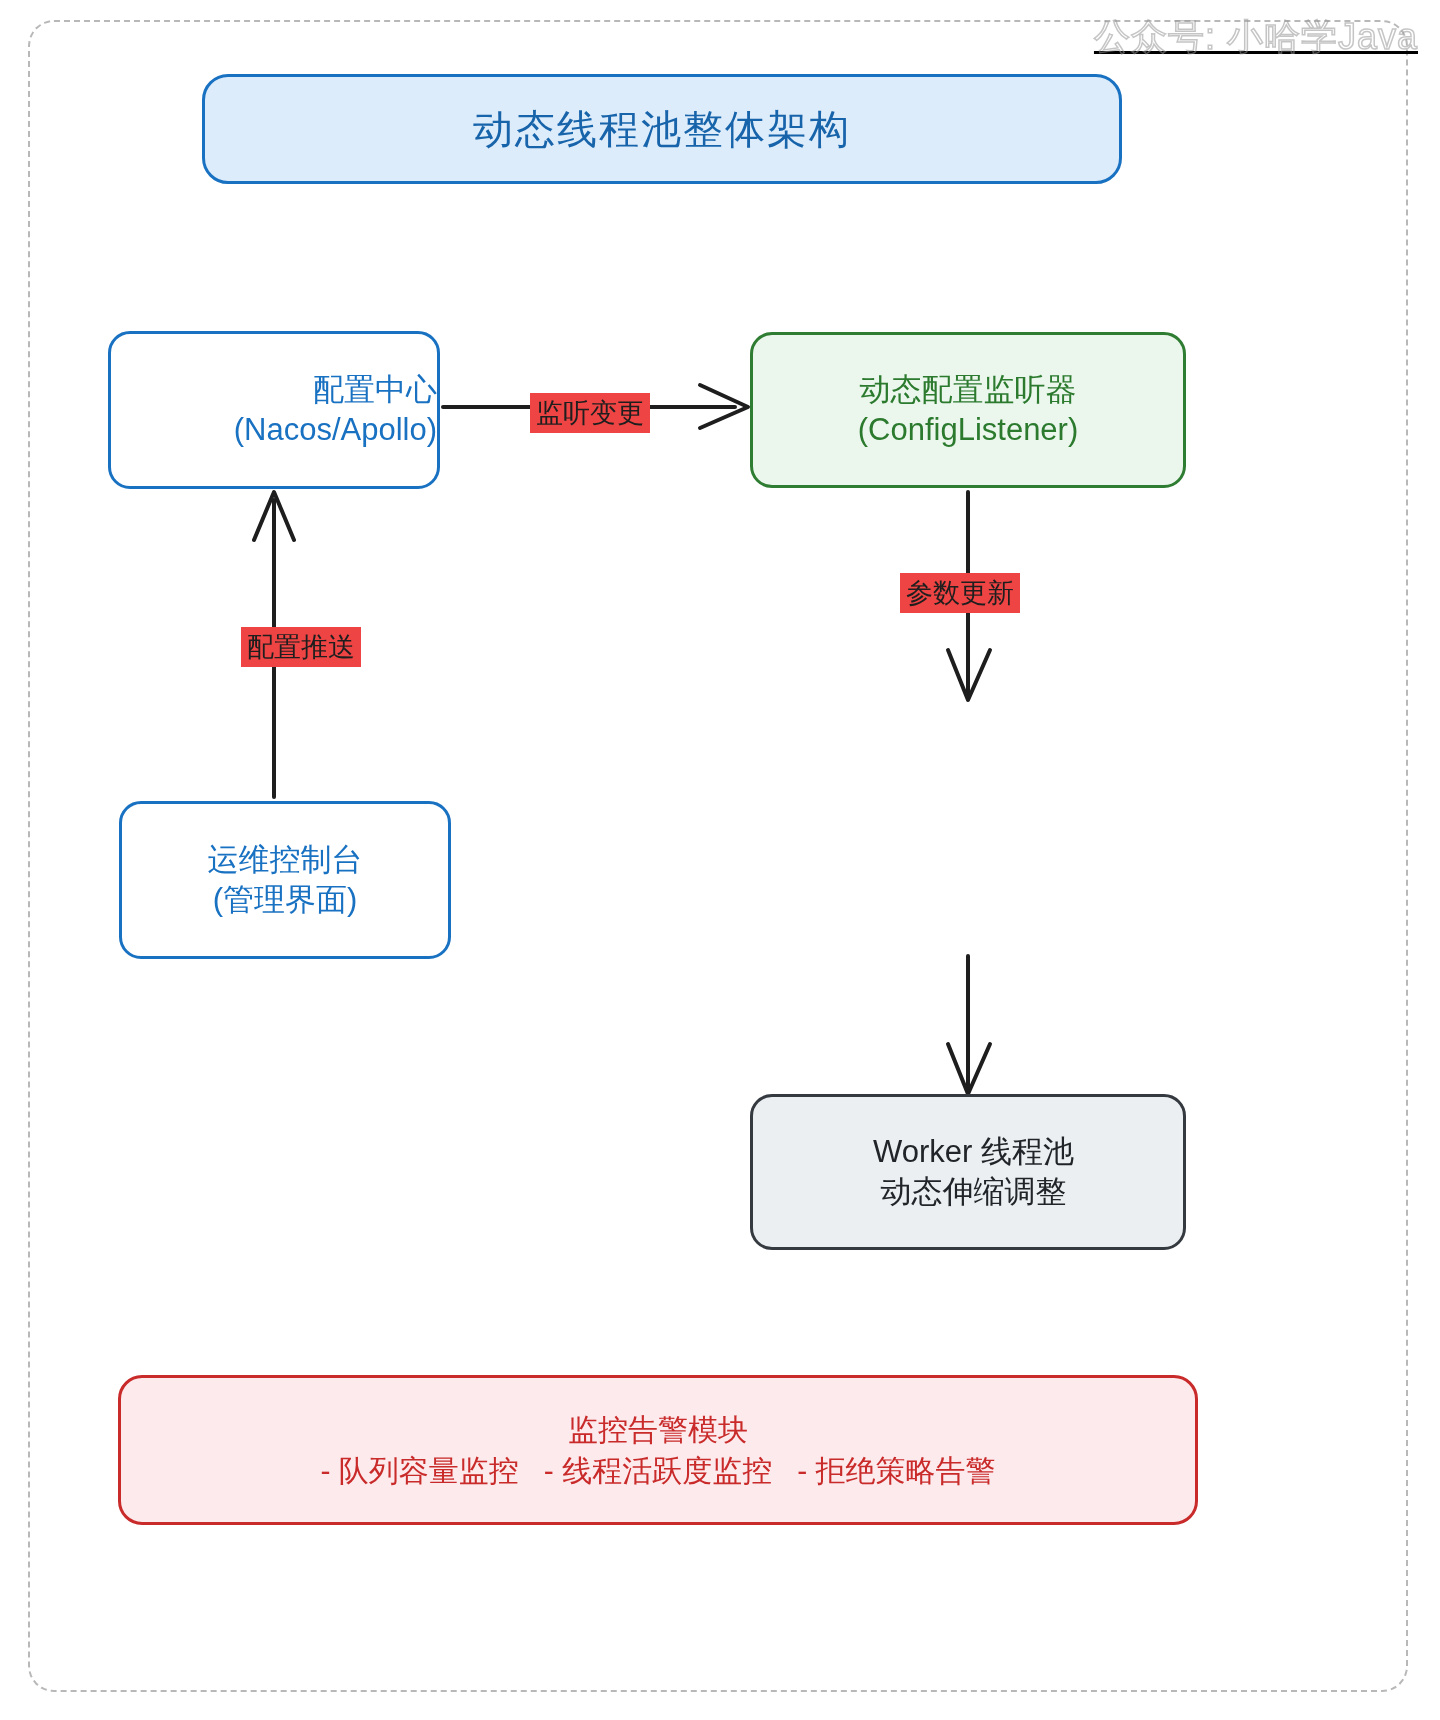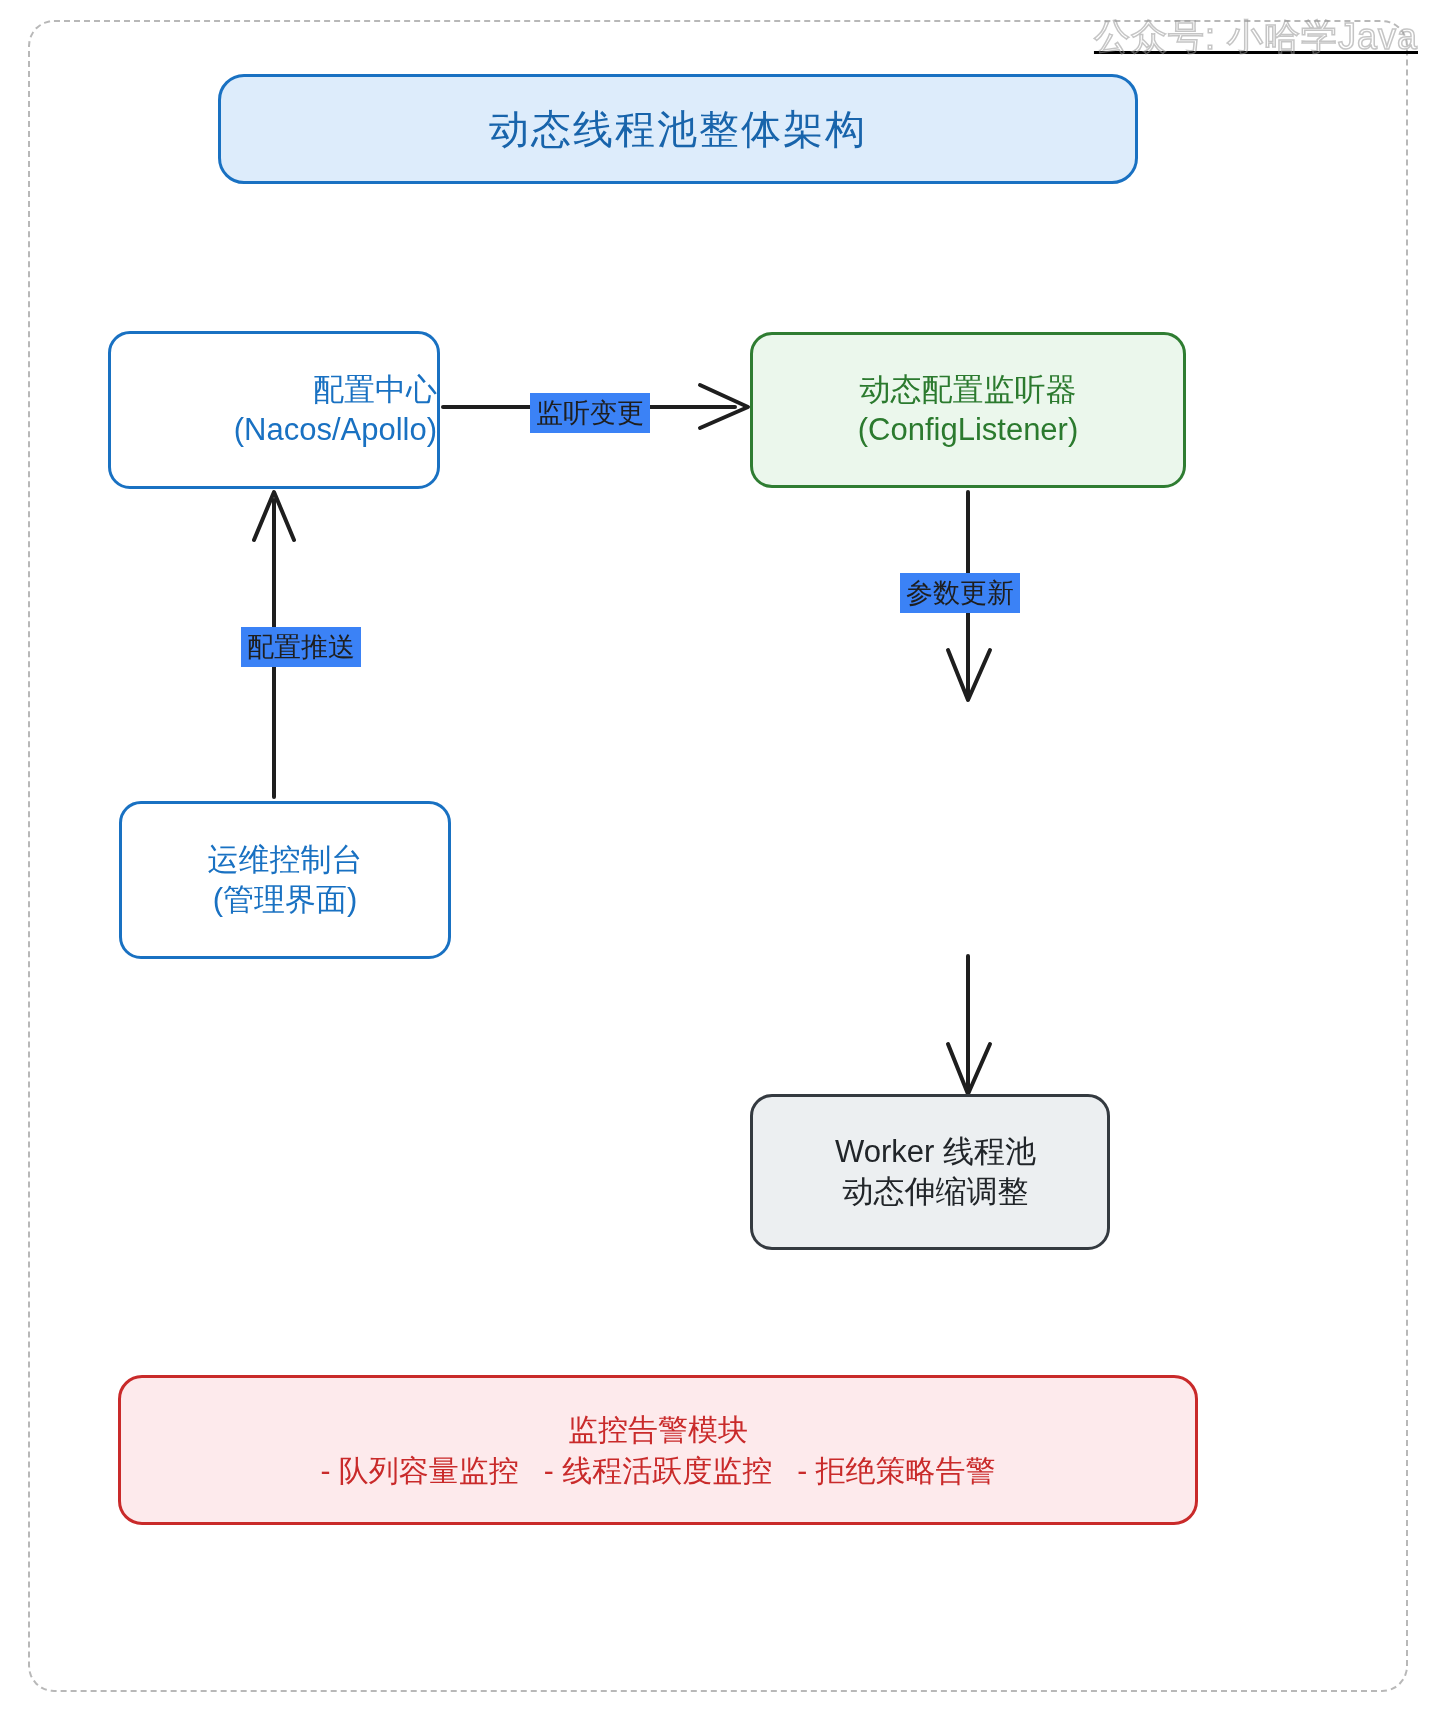--- a/index.html
+++ b/index.html
@@ -62,21 +62,21 @@
     text-align: center;
     z-index: 3;
   }
   .node .line {
     line-height: 1.3;
     white-space: pre;
   }
 
   
   #title-box {
-    left: 218px;
+    left: 202px;
     top: 74px;
     width: 920px;
     height: 110px;
     background: #ddecfb;
     border-color: #1971c2;
     border-radius: 26px;
   }
   #title-box .line {
     font-size: 40px;
     color: #1864ab;
@@ -138,21 +138,21 @@
     margin: 3px 0;
   }
   #executor-box .line.head {
     color: #e8740b;
   }
 
   
   #worker-box {
     left: 750px;
     top: 1094px;
-    width: 360px;
+    width: 436px;
     height: 156px;
     background: #eceff1;
     border-color: #343a40;
     padding-left: 11px;
   }
   #worker-box .line {
     font-size: 31px;
     color: #212529;
   }
 
@@ -170,21 +170,21 @@
     font-size: 30px;
     color: #c92a2a;
     margin: 1px 0;
   }
 
   
   .edge-label {
     position: absolute;
     font-size: 27px;
     color: #1e1e1e;
-    background: #3b82f6;
+    background: #ef4444;
     padding: 2px 6px;
     white-space: nowrap;
     z-index: 5;
   }
   #label-listen-change { left: 530px; top: 393px; }
   #label-config-push   { left: 208px; top: 627px; margin-left: 33px; }
   #label-param-update  { left: 900px; top: 573px; text-align: center; }
 
   
   #arrows {

